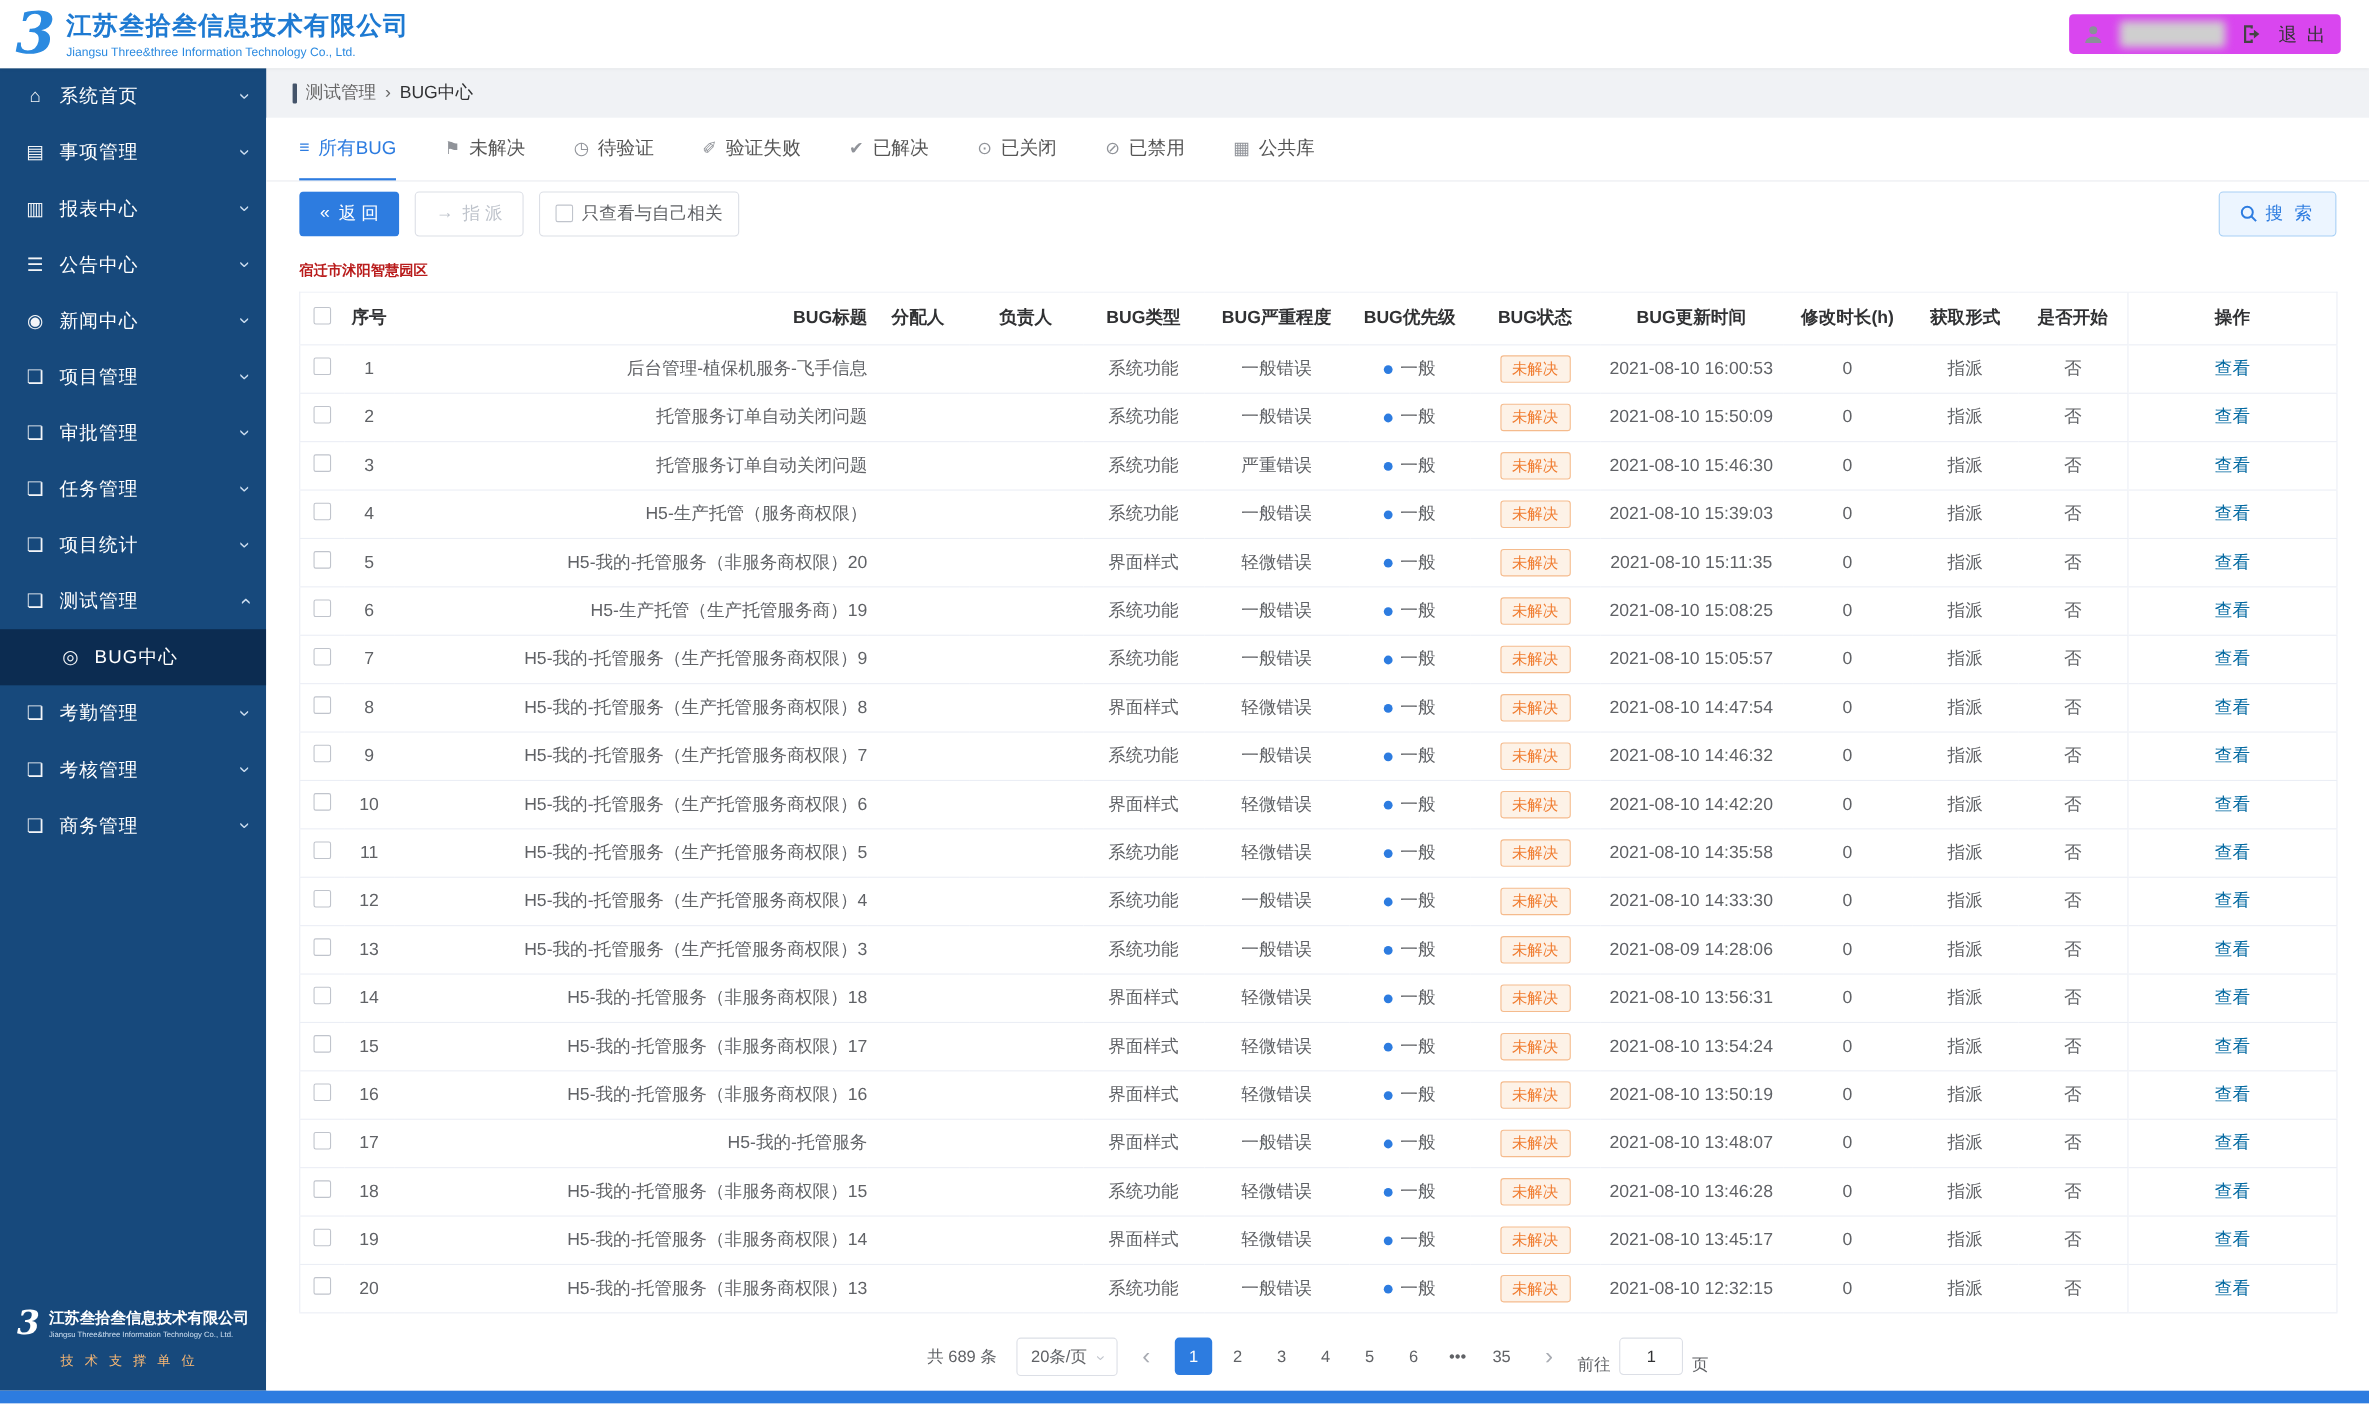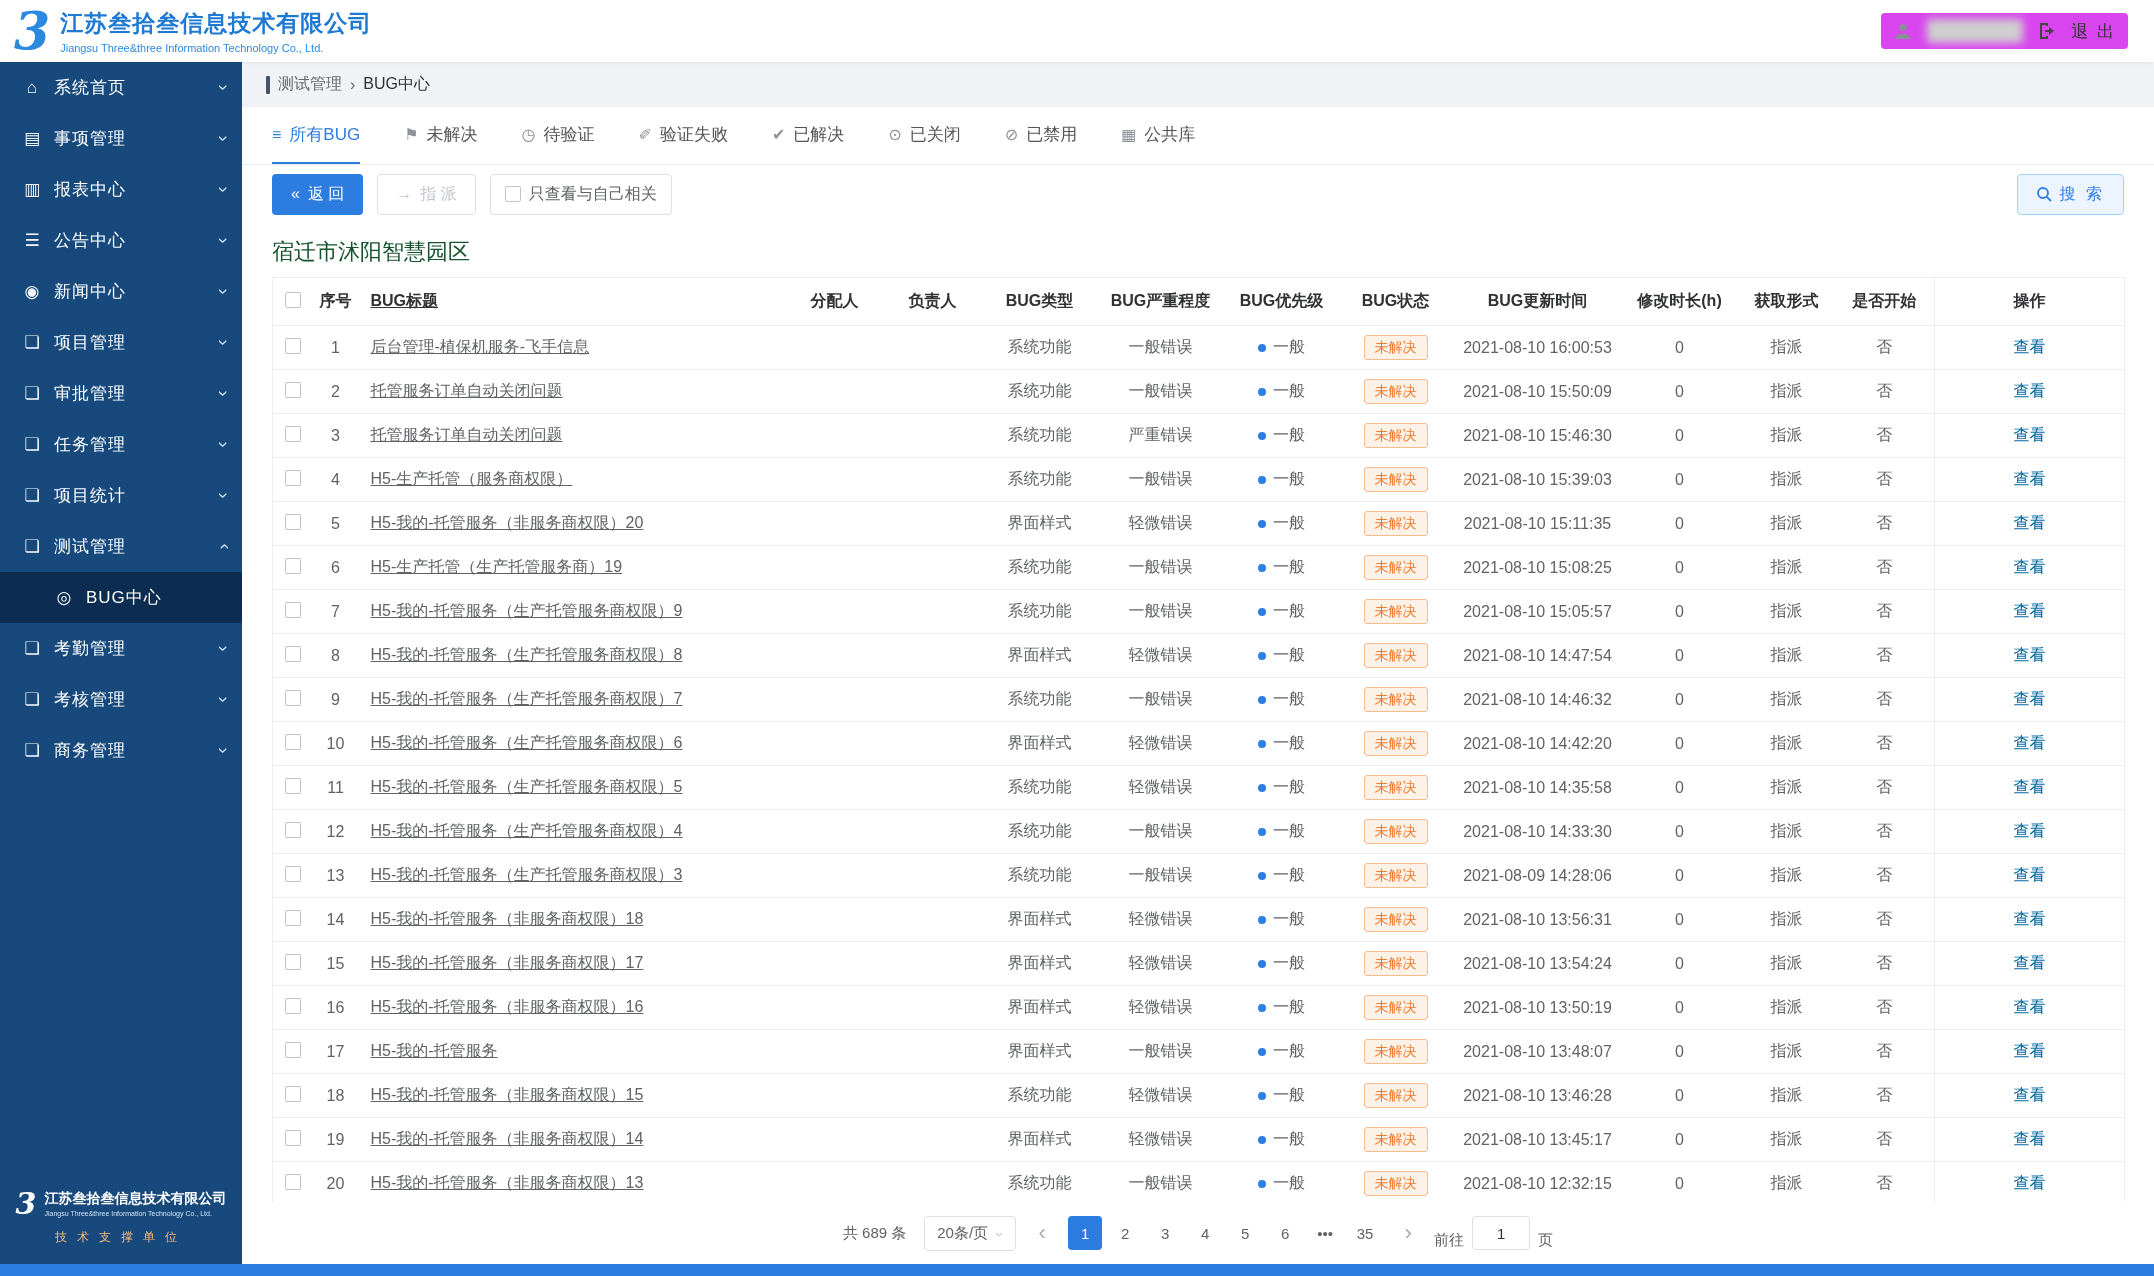--- a/index.html
+++ b/index.html
@@ -56,26 +56,26 @@
   .toolbar { height:58px; display:flex; align-items:center; gap:14px; padding:0 30px; }
   .btn { display:inline-flex; align-items:center; gap:8px; border-radius:4px; font-size:16px; padding:9px 18px; cursor:pointer; border:1px solid transparent; }
   .btn-primary { background:#2d7ce0; color:#fff; }
   .btn-disabled { background:#fff; color:#bfc4cc; border-color:#dcdfe6; cursor:not-allowed; }
   .check-group { display:flex; align-items:center; gap:8px; border:1px solid #dcdfe6; border-radius:4px; padding:9px 14px; color:#606266; font-size:16px; cursor:pointer; }
   .cb { width:16px; height:16px; border:1px solid #c0c4cc; border-radius:2px; background:#fff; display:inline-block; flex-shrink:0; }
   .toolbar-spacer { flex:1; }
   .btn-search { background:#ecf5ff; border-color:#a8d0f5; color:#2d7ce0; letter-spacing:3px; }
 
   
-  .section-title { padding:14px 30px 10px 30px; font-size:22px; font-weight:normal; color:#14532d; }
+  .section-title { padding:14px 30px 10px 30px; font-size:13px; font-weight:bold; color:#b91c1c; }
   .table-wrap { padding:0 30px; flex:1; overflow:hidden; }
   table { width:100%; border-collapse:collapse; table-layout:fixed; font-size:16px; color:#606266; border:1px solid #ebeef5; }
   th { height:48px; font-weight:bold; color:#303133; border-bottom:1px solid #ebeef5; text-align:center; white-space:nowrap; background:#fff; }
   td { height:44px; border-bottom:1px solid #ebeef5; text-align:center; white-space:nowrap; overflow:hidden; text-overflow:ellipsis; }
-  th.col-title, td.col-title { text-align:left; padding-left:12px;text-decoration:underline; }
+  th.col-title, td.col-title { text-align:right; padding-left:12px; }
   td.col-op { border-left:1px solid #ebeef5; }
   th.col-op { border-left:1px solid #ebeef5; }
   .name-blur { width:58px; height:20px; margin:0 auto; background:#9ec5ee; }
   .badge-unresolved { display:inline-block; padding:3px 10px; font-size:14px; color:#f07b2e; border:1px solid #f5bb8d; background:#fdf2e7; border-radius:3px; line-height:1.2; }
   .prio { display:inline-flex; align-items:center; gap:7px; }
   .prio-dot { width:8px; height:8px; border-radius:50%; background:#2d7ce0; display:inline-block; }
   .link-view { color:#0369a1; cursor:pointer; }
 
   
   .pager { height:62px; display:flex; align-items:center; justify-content:center; gap:12px; font-size:15px; color:#606266; background:#fff; }

